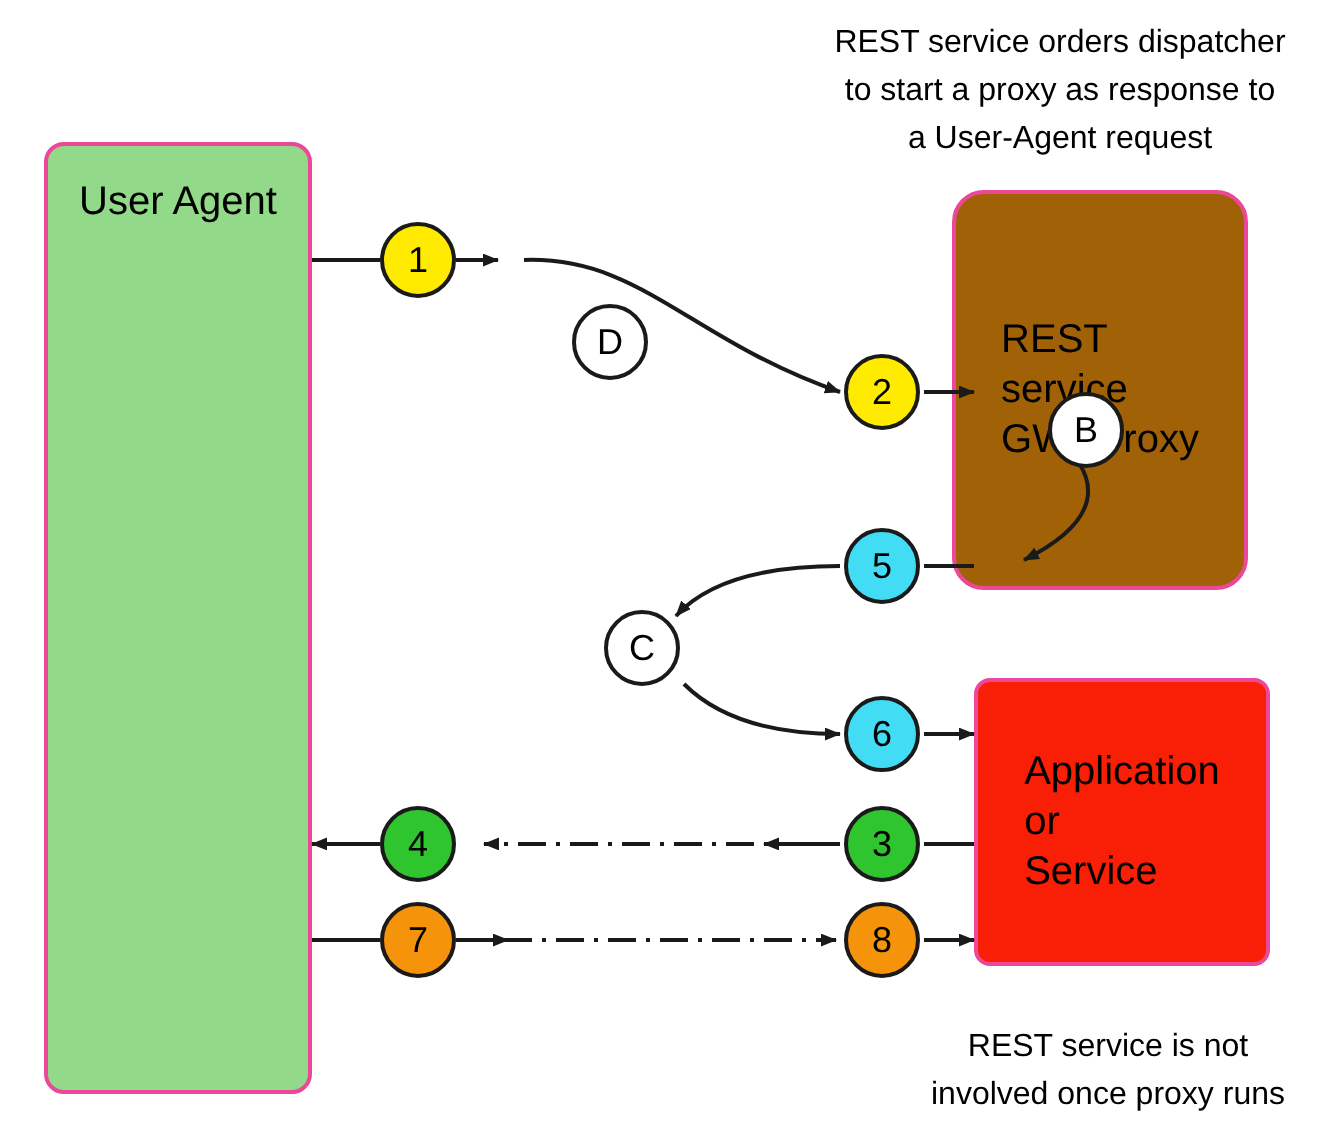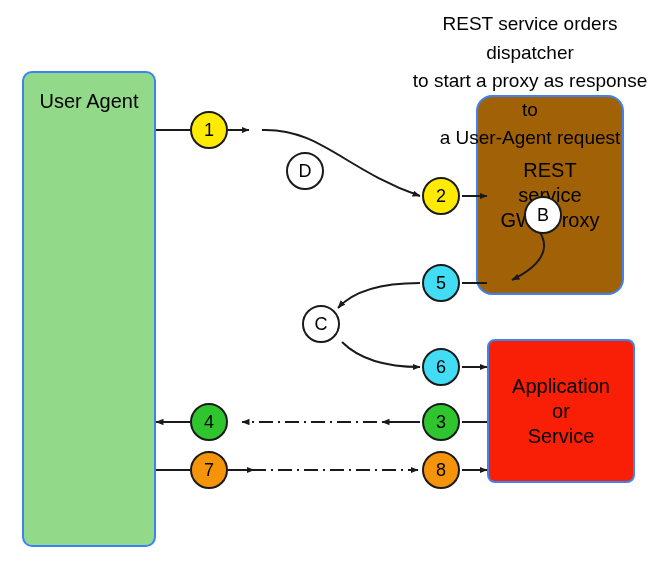--- a/index.html
+++ b/index.html
@@ -10,26 +10,25 @@
   #canvas {
     position: relative;
     width: 660px;
     height: 573px;
     background: #ffffff;
     font-family: "Liberation Sans", sans-serif;
     overflow: hidden;
   }
   .box {
     position: absolute;
-    border: 2px solid #3b82f6;
+    border: 2px solid #ec4899;
     box-sizing: border-box;
     display: flex;
     align-items: center;
     justify-content: center;
-    text-align: center;
     color: #000;
   }
   .box-label {
     font-size: 20px;
     line-height: 1.25;
     white-space: pre-line;
   }
   #box-user-agent {
     left: 22px;
     top: 71px;
@@ -63,21 +62,21 @@
   #box-application {
     left: 487px;
     top: 339px;
     width: 148px;
     height: 144px;
     background: #f81f06;
     border-radius: 8px;
   }
   .note {
     position: absolute;
-    font-size: 19px;
+    font-size: 16px;
     line-height: 1.5;
     color: #000;
     text-align: center;
     white-space: pre-line;
   }
   #note-top {
     left: 404px;
     top: 10px;
     width: 252px;
   }
@@ -168,20 +167,22 @@
 
   <div class="box" id="box-application">
     <span class="box-label">Application
 or
 Service</span>
   </div>
 
   <div class="note" id="note-top">REST service orders dispatcher
 to start a proxy as response to
 a User-Agent request</div>
+  <div class="note" id="note-bottom">REST service is not
+involved once proxy runs</div>
 
   <div class="circle c-yellow" style="left:190px; top:111px;">
     <span>1</span>
   </div>
   <div class="circle c-yellow" style="left:422px; top:177px;">
     <span>2</span>
   </div>
   <div class="circle c-green" style="left:422px; top:403px;">
     <span>3</span>
   </div>

